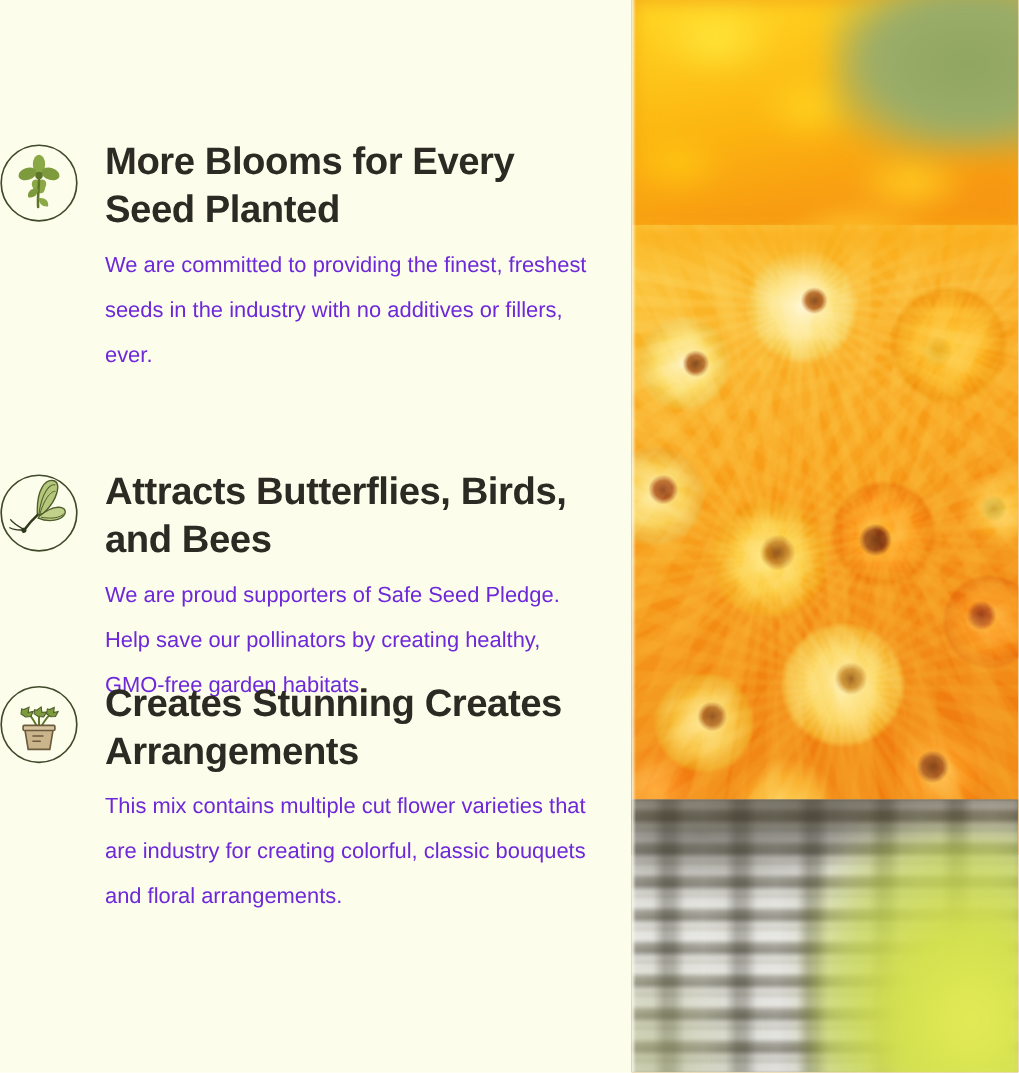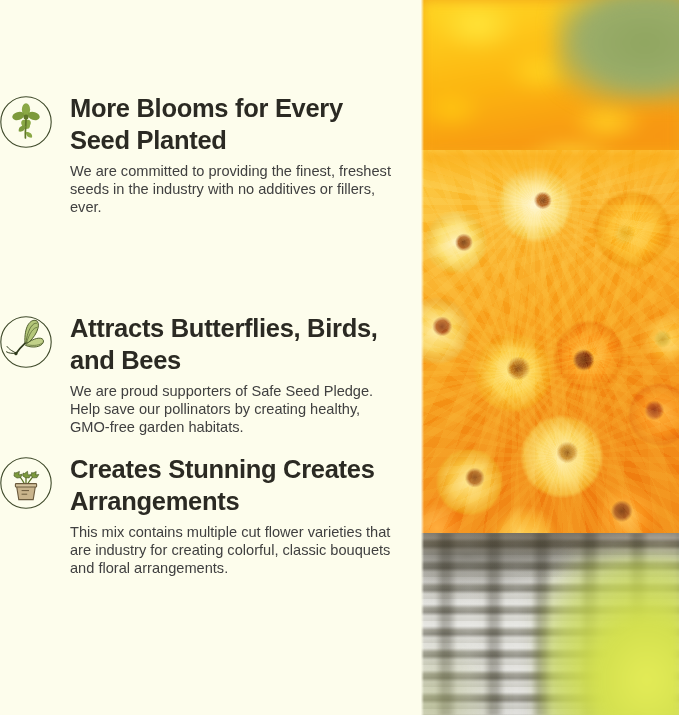--- a/index.html
+++ b/index.html
@@ -65,23 +65,23 @@
     line-height: 32px;
     font-weight: bold;
     letter-spacing: -0.3px;
     color: #2b2a23;
   }
 
   .feature-desc {
     margin: 6px 0 0 0;
     font-family: "Liberation Sans", sans-serif;
     font-size: 14.6px;
-    line-height: 18px;
+    line-height: 30px;
     font-weight: normal;
-    color: #404040;
+    color: #6d28d9;
   }
 
   
   .photo-panel {
     position: relative;
     flex: 1 1 auto;
     width: 258px;
     height: 715px;
     overflow: hidden;
     background: #f3a418;

